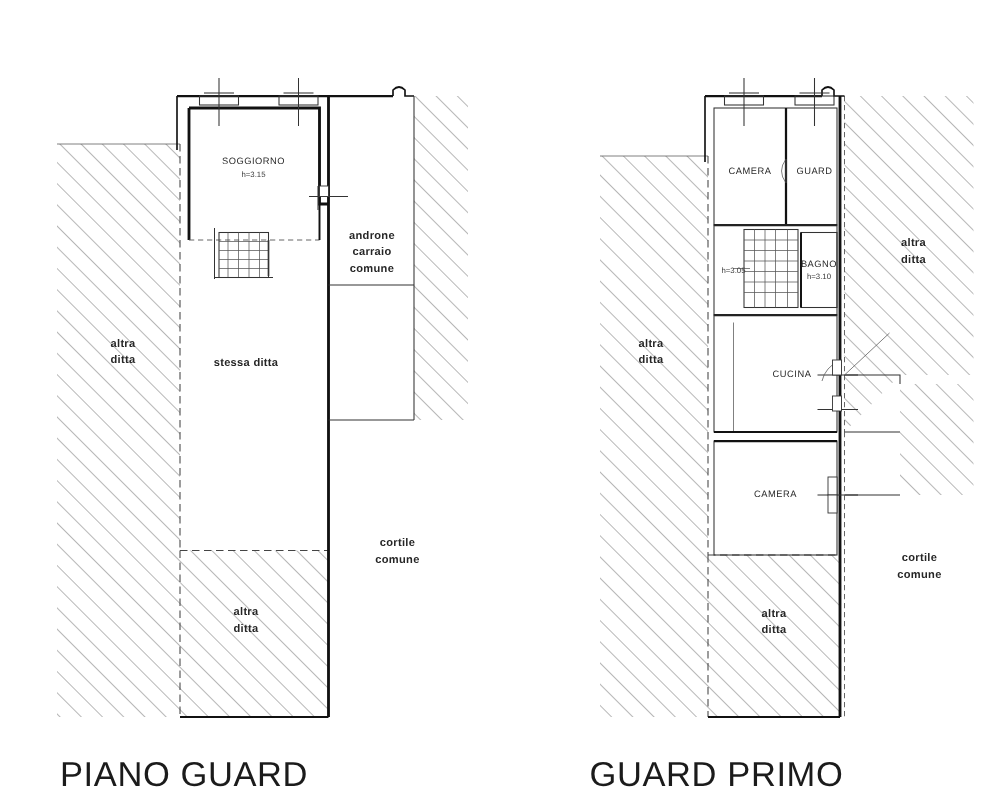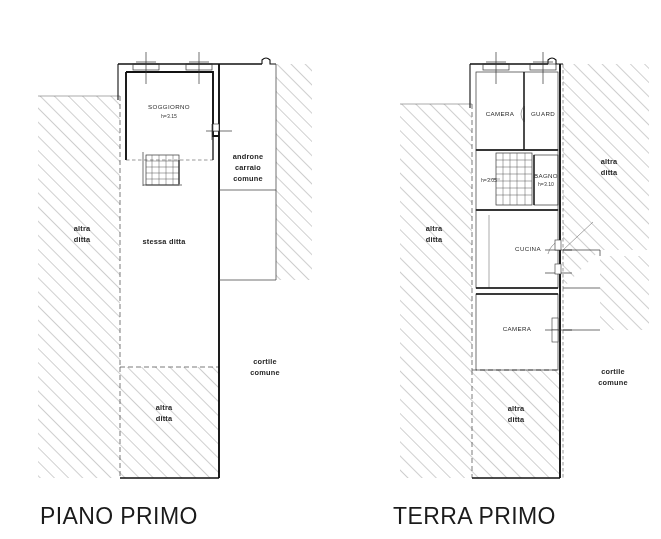--- a/index.html
+++ b/index.html
@@ -280,16 +280,16 @@
       <text class="area-lbl" x="609" y="175" text-anchor="middle">ditta</text>
 
       <text class="area-lbl" x="613" y="374" text-anchor="middle">cortile</text>
       <text class="area-lbl" x="613" y="385" text-anchor="middle">comune</text>
 
       <text class="area-lbl" x="516" y="411" text-anchor="middle">altra</text>
       <text class="area-lbl" x="516" y="422" text-anchor="middle">ditta</text>
     </g>
   </svg>
 
-  <div class="plan-title" id="title-terra">PIANO PRIMO</div>
-  <div class="plan-title" id="title-primo">TERRA PRIMO</div>
+  <div class="plan-title" id="title-terra">PIANO GUARD</div>
+  <div class="plan-title" id="title-primo">GUARD PRIMO</div>
 
 </div>
 
 </body></html>

